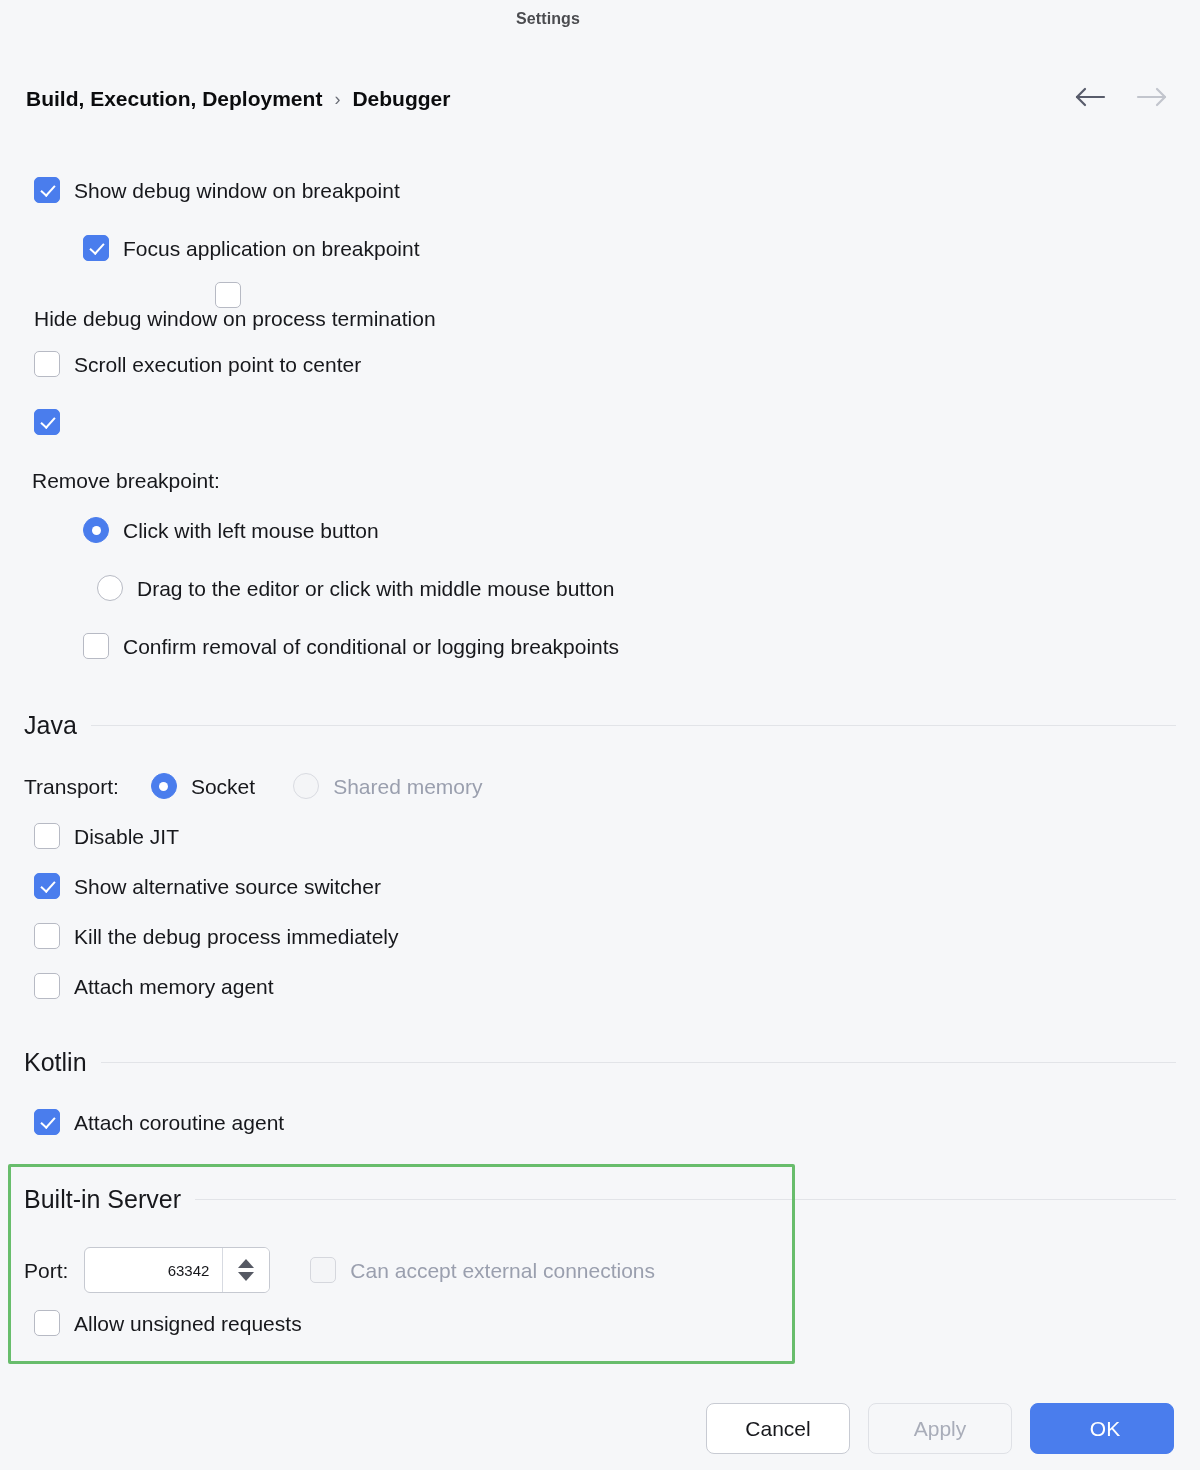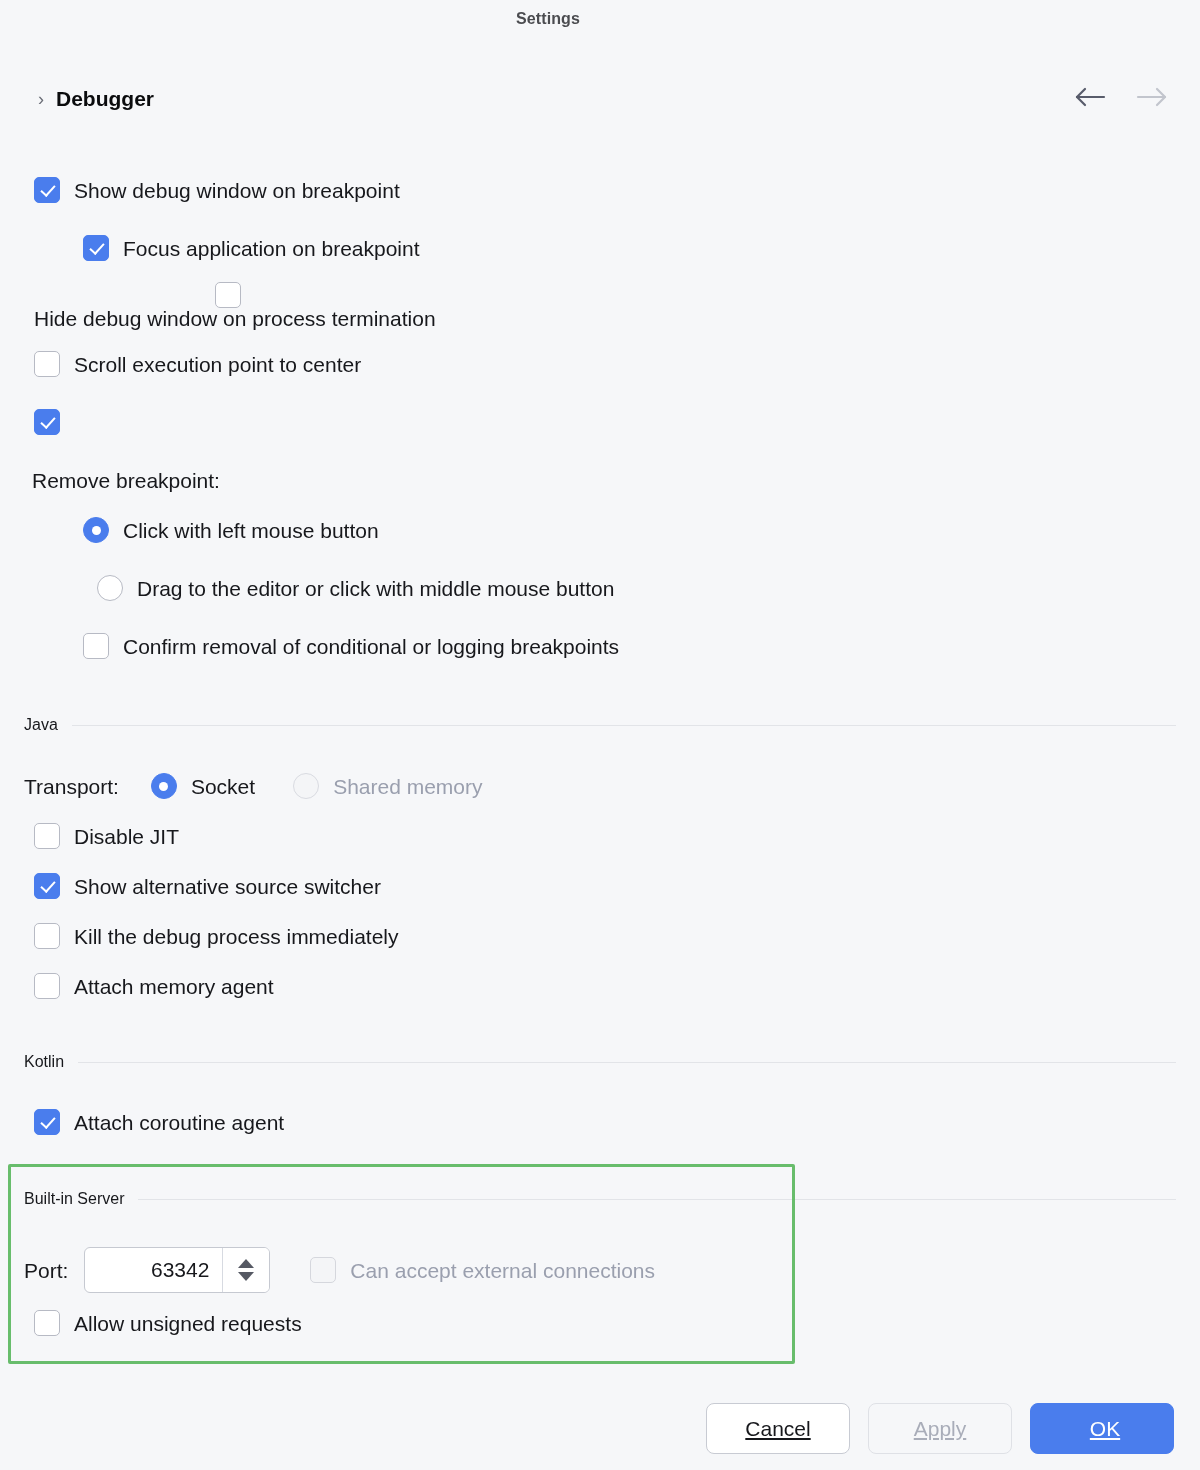--- a/index.html
+++ b/index.html
@@ -142,21 +142,21 @@
   }
 
   
   .section {
     position: absolute;
     display: flex;
     align-items: center;
     height: 26px;
   }
   .section-title {
-    font-size: 16px;
+    font-size: 25px;
     color: #17181c;
     white-space: nowrap;
     padding-right: 14px;
   }
   .section-rule {
     height: 1px;
     background: #e2e4e8;
     flex: 1 1 auto;
   }
 
@@ -184,21 +184,21 @@
     border-radius: 6px;
     background: #ffffff;
     overflow: hidden;
   }
   .port-value {
     flex: 1 1 auto;
     display: flex;
     align-items: center;
     justify-content: flex-end;
     padding-right: 13px;
-    font-size: 21px;
+    font-size: 15px;
     color: #17181c;
   }
   .port-spin {
     width: 46px;
     flex: 0 0 auto;
     border-left: 1.5px solid #d7dae1;
     display: flex;
     flex-direction: column;
     align-items: center;
     justify-content: center;
@@ -237,21 +237,20 @@
   }
   .btn {
     height: 51px;
     border-radius: 8px;
     box-sizing: border-box;
     display: flex;
     align-items: center;
     justify-content: center;
     font-size: 21px;
     padding: 0 26px;
-    text-decoration: underline;
   }
   .btn-cancel {
     background: #ffffff;
     border: 1.5px solid #c8cbd3;
     color: #17181c;
     min-width: 144px;
   }
   .btn-apply {
     background: #f6f7f9;
     border: 1.5px solid #dfe1e6;
@@ -266,20 +265,21 @@
     padding-left: 32px;
   }
 </style>
 </head>
 <body>
 
 <div class="dialog-title">Settings</div>
 
 <div class="breadcrumb-row">
   <div class="breadcrumb">
+    <span>Build, Execution, Deployment</span>
     <span class="crumb-sep">›</span>
     <span>Debugger</span>
   </div>
   <div class="nav-arrows">
     <span class="nav-arrow">
       <svg width="34" height="24" viewBox="0 0 34 24">
         <path d="M3 12 H30" stroke="#585c6b" stroke-width="2.2" fill="none" stroke-linecap="round"></path>
         <path d="M11 4 L3 12 L11 20" stroke="#585c6b" stroke-width="2.2" fill="none" stroke-linecap="round" stroke-linejoin="round"></path>
       </svg>
     </span>

